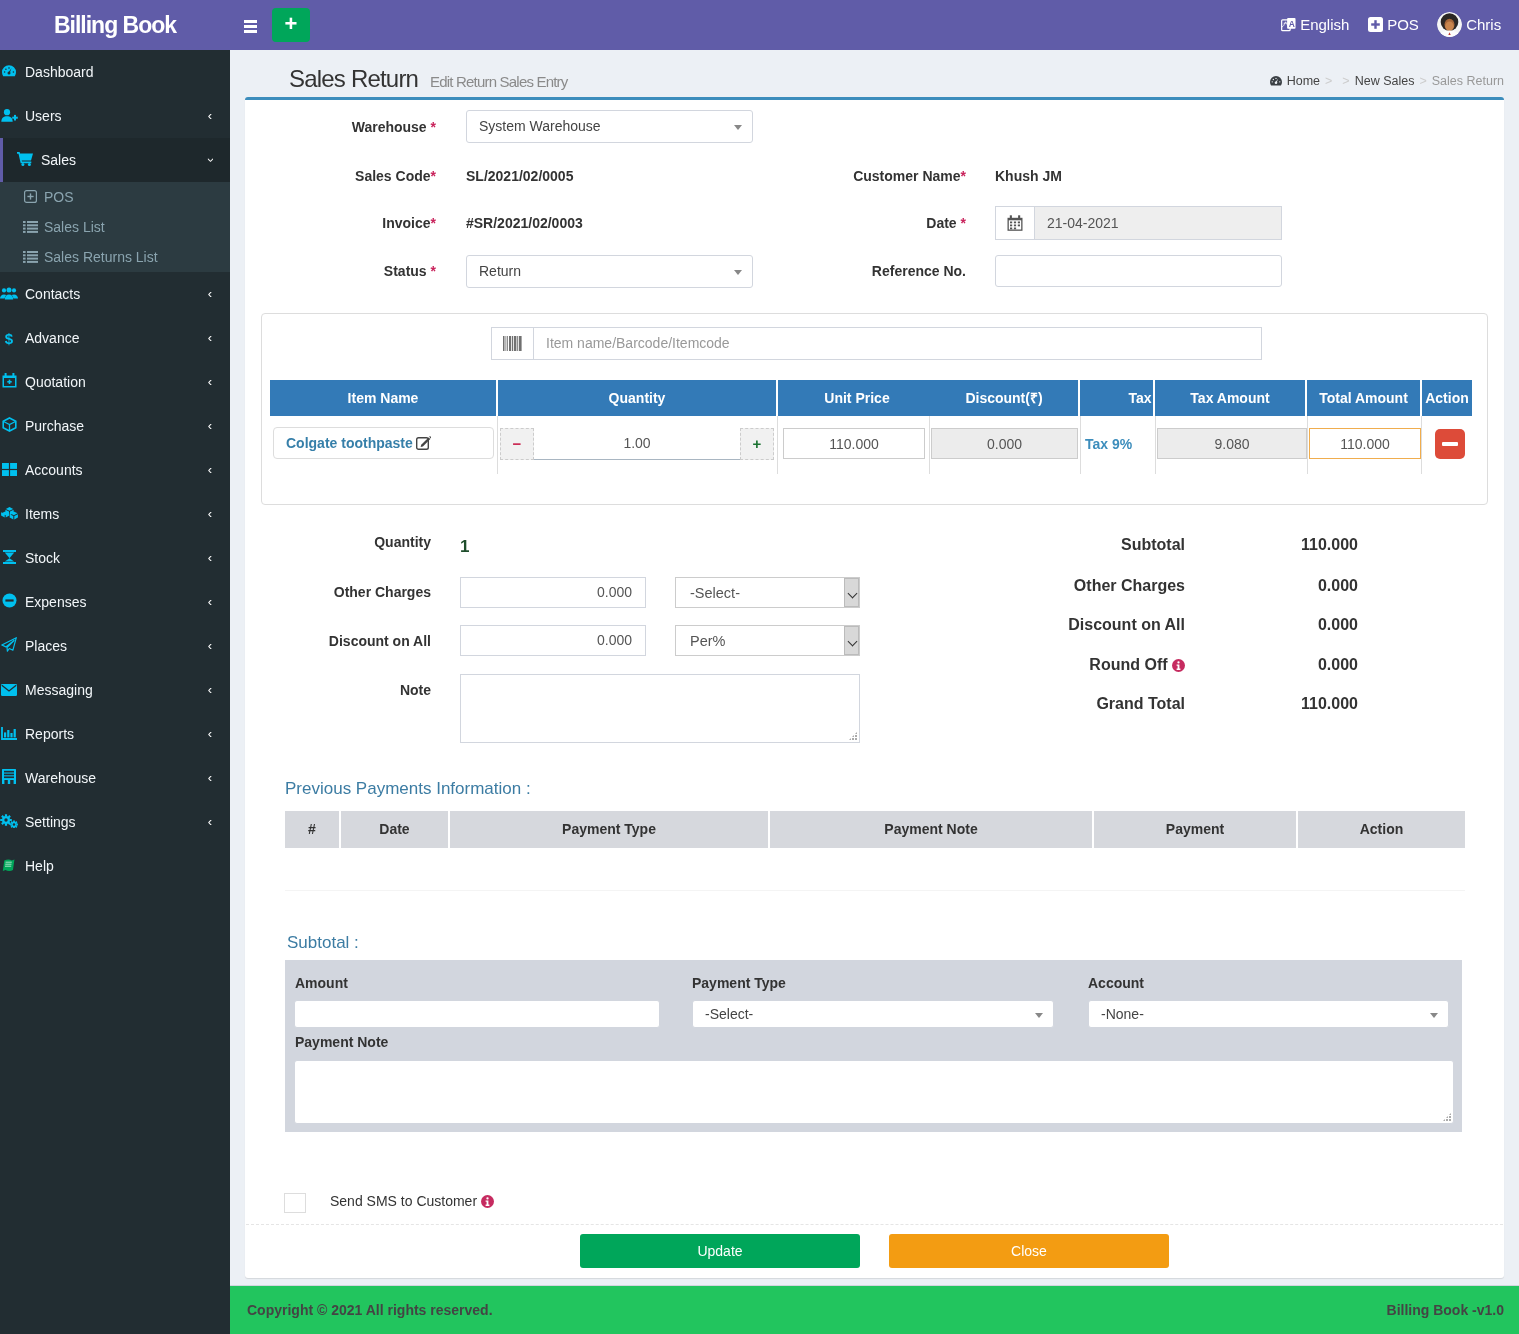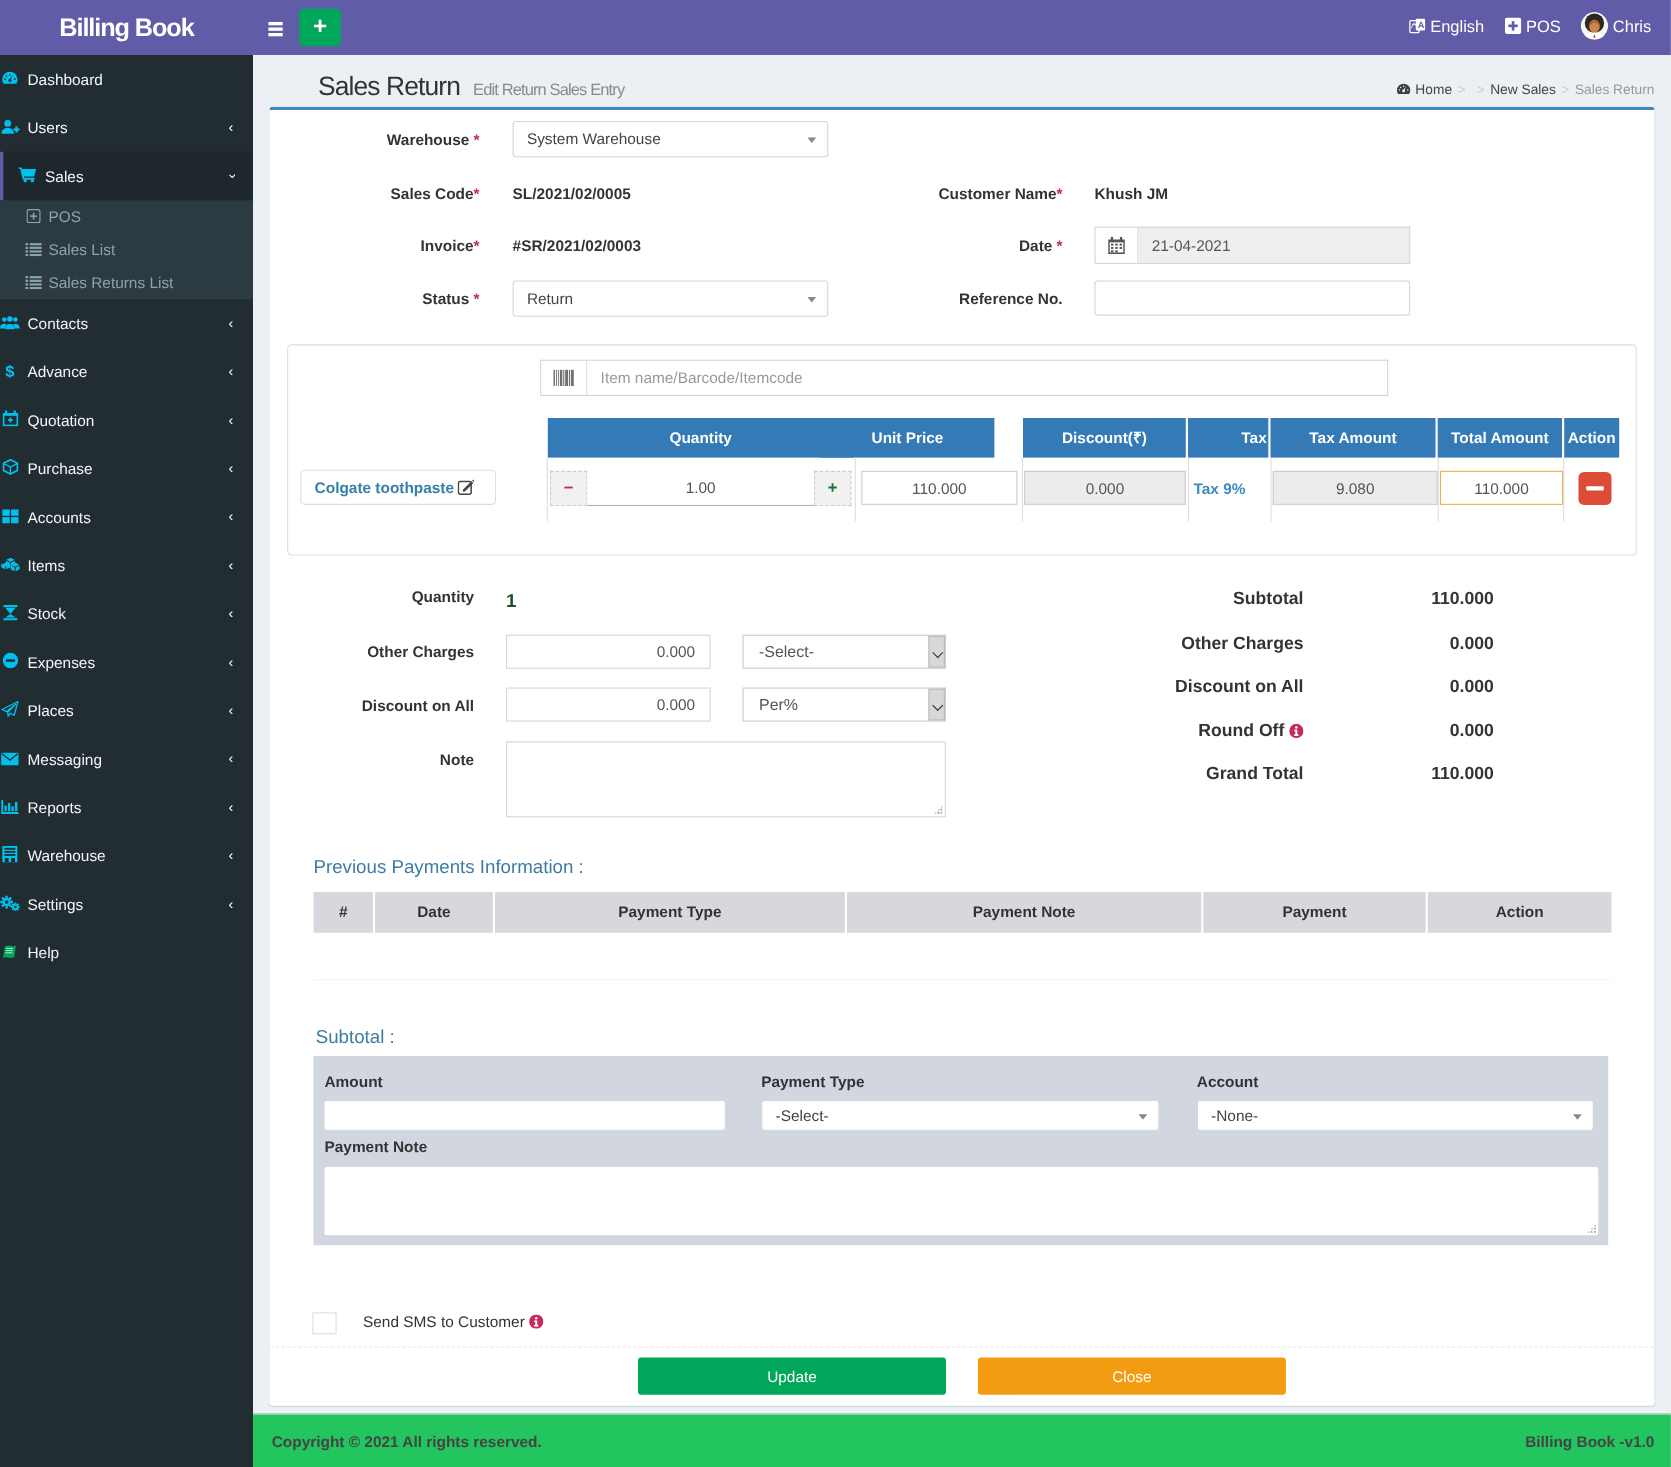--- a/index.html
+++ b/index.html
@@ -382,36 +382,37 @@
           <rect x="4.2" width="0.8" height="15"></rect>
           <rect x="6" width="2.2" height="15"></rect>
           <rect x="9" width="1" height="15"></rect>
           <rect x="10.8" width="2.6" height="15"></rect>
           <rect x="14.2" width="1" height="15"></rect>
           <rect x="16" width="2.6" height="15"></rect>
         </g>
       </svg></div>
   <div class="inp" style="left:289px; top:227px; width:728px; height:33px; border-left:none; color:#999; line-height:31px; padding-left:12px;">Item name/Barcode/Itemcode</div>
 
+  <div class="th" style="left:25px; width:226px;">Item Name</div>
   <div class="th" style="left:253px; width:278px;">Quantity</div>
-  <div class="th" style="left:501px; width:158px;">Unit Price</div>
+  <div class="th" style="left:533px; width:158px;">Unit Price</div>
   <div class="th" style="left:685px; width:148px;">Discount(₹)</div>
   <div class="th" style="left:835px; width:73px;padding-left:47px;">Tax</div>
   <div class="th" style="left:910px; width:150px;">Tax Amount</div>
   <div class="th" style="left:1062px; width:113px;">Total Amount</div>
   <div class="th" style="left:1177px; width:50px;">Action</div>
 
   <div style="position:absolute; left:252px; top:316px; width:1px; height:58px; background:#ddd;"></div>
     <div style="position:absolute; left:532px; top:316px; width:1px; height:58px; background:#ddd;"></div>
     <div style="position:absolute; left:684px; top:316px; width:1px; height:58px; background:#ddd;"></div>
     <div style="position:absolute; left:835px; top:316px; width:1px; height:58px; background:#ddd;"></div>
     <div style="position:absolute; left:910px; top:316px; width:1px; height:58px; background:#ddd;"></div>
     <div style="position:absolute; left:1062px; top:316px; width:1px; height:58px; background:#ddd;"></div>
     <div style="position:absolute; left:1176px; top:316px; width:1px; height:58px; background:#ddd;"></div>
-  <div class="inp" style="left:28px; top:327px; width:178px; height:32px; border-color:#ddd; border-radius:4px; line-height:30px; padding-left:12px;"><span style="color:#367fa9; font-weight:bold;">Colgate toothpaste</span><svg width="15" height="15" viewBox="0 0 15 15" style="vertical-align:-2px; margin-left:3px;">
+  <div class="inp" style="left:28px; top:327px; width:221px; height:32px; border-color:#ddd; border-radius:4px; line-height:30px; padding-left:12px;"><span style="color:#367fa9; font-weight:bold;">Colgate toothpaste</span><svg width="15" height="15" viewBox="0 0 15 15" style="vertical-align:-2px; margin-left:3px;">
         <rect x="0.7" y="2.7" width="11.6" height="11.6" rx="1.8" fill="none" stroke="#444" stroke-width="1.4"></rect>
         <path d="M5.2 9.8 12.6 2.4 14.3 4.1 6.9 11.5l-2.3.6z" fill="#444"></path>
         <path d="M13.2 1.8l.8-.8 1.7 1.7-.8.8z" fill="#444"></path>
       </svg></div>
   <div class="qbtn" style="left:255px; top:328px; width:34px; height:32px; color:#c9254f;">−</div>
   <div class="cellinp" style="left:289px; top:328px; width:206px; height:32px; border:none; border-bottom:1px solid #a9b6c2;">1.00</div>
   <div class="qbtn" style="left:495px; top:328px; width:34px; height:32px; color:#1b7332;">+</div>
   <div class="cellinp" style="left:538px; top:328px; width:142px; height:31px;">110.000</div>
   <div class="cellinp dis" style="left:686px; top:328px; width:147px; height:31px;">0.000</div>
   <div style="position:absolute; left:840px; top:336px; color:#3c8dbc; font-weight:bold;">Tax 9%</div>

